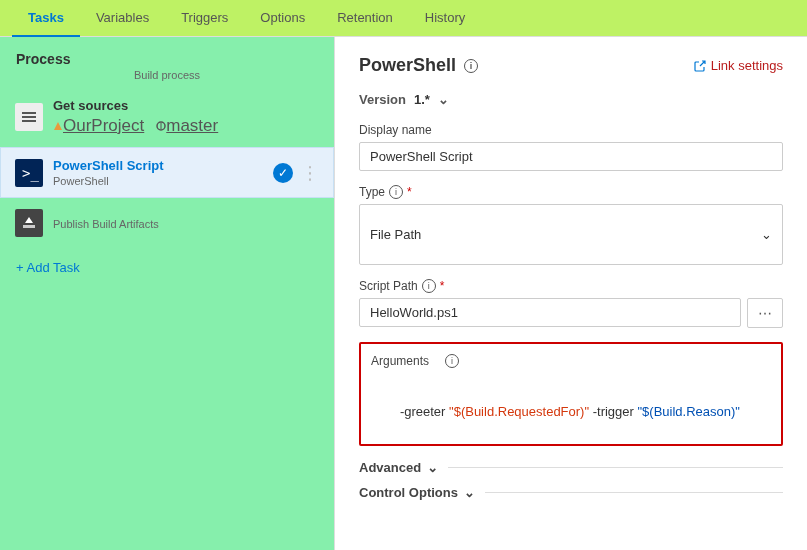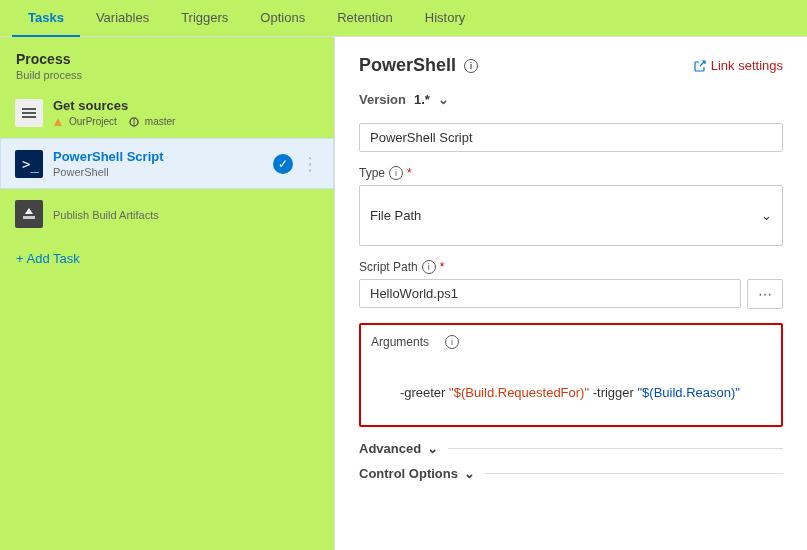--- a/index.html
+++ b/index.html
@@ -7,41 +7,41 @@
 
     
     .top-tabs { display: flex; border-bottom: 1px solid #ddd; background: #bef264; padding: 0 12px; }
     .top-tab { padding: 10px 16px; cursor: pointer; font-size: 13px; color: #555; border-bottom: 2px solid transparent; margin-bottom: -1px; }
     .top-tab.active { color: #0078d4; border-bottom: 2px solid #0078d4; font-weight: 600; }
 
     
     .main { display: flex; flex: 1; overflow: hidden; }
 
     
-    .left-panel { width: 335px; border-right: 1px solid #ddd; display: flex; flex-direction: column; background: #bef264; overflow-y: auto; }
+    .left-panel { width: 335px; border-right: 1px solid #ddd; display: flex; flex-direction: column; background: #86efac; overflow-y: auto; }
 
     .process-header { padding: 14px 16px 6px; }
     .process-title { font-size: 14px; font-weight: 600; color: #333; }
-    .process-subtitle { font-size: 11px; color: #666; margin-top: 2px; }
+    .process-subtitle { font-size: 11px; color: #666; margin-top: 2px; text-align: center; }
 
     .task-item { display: flex; align-items: center; padding: 10px 14px; cursor: pointer; border: 1px solid transparent; }
     .task-item.selected { background: #e5f0fb; border-color: #c7e0f4; }
 
     .task-icon { width: 28px; height: 28px; margin-right: 10px; flex-shrink: 0; display: flex; align-items: center; justify-content: center; }
     .task-icon.sources { background: #eee; border-radius: 2px; }
     .task-icon.powershell { background: #012456; border-radius: 2px; }
     .task-icon.publish { background: #444; border-radius: 2px; }
 
     .task-info { flex: 1; }
     .task-name { font-size: 13px; font-weight: 600; color: #333; }
     .task-name.selected-text { color: #0078d4; }
     .task-sub { font-size: 11px; color: #666; margin-top: 2px; }
 
     .task-badges { display: flex; align-items: center; gap: 4px; margin-top: 3px; }
-    .badge-icon { display: flex; align-items: center; gap: 6px; font-size: 10px; color: #555; }
+    .badge-icon { display: flex; align-items: center; gap: 0; font-size: 17px; color: #555; text-decoration: underline; }
 
     .check-circle { width: 20px; height: 20px; border-radius: 50%; background: #0078d4; display: flex; align-items: center; justify-content: center; color: #fff; font-size: 12px; margin-right: 4px; }
 
     .drag-handle { color: #bbb; font-size: 18px; cursor: grab; margin-left: 4px; }
 
     .add-task { display: flex; align-items: center; padding: 12px 16px; cursor: pointer; color: #0078d4; font-size: 13px; gap: 6px; }
 
     
     .right-panel { flex: 1; overflow-y: auto; padding: 18px 24px; }
 
@@ -174,20 +174,23 @@
       </div>
     </div>
 
     <div class="version-row">
       <span class="version-label">Version</span>
       <span class="version-value">1.*</span>
       <span class="version-chevron">⌄</span>
     </div>
 
     <div class="field-group">
+      <div class="field-label">
+        <span>Display name</span>
+      </div>
       <input class="text-input" type="text" value="PowerShell Script" style="">
     </div>
 
     <div class="field-group">
       <div class="field-label">
         <span>Type</span>
         <span class="info-icon">i</span>
         <span class="required">*</span>
       </div>
       <div class="select-input">

